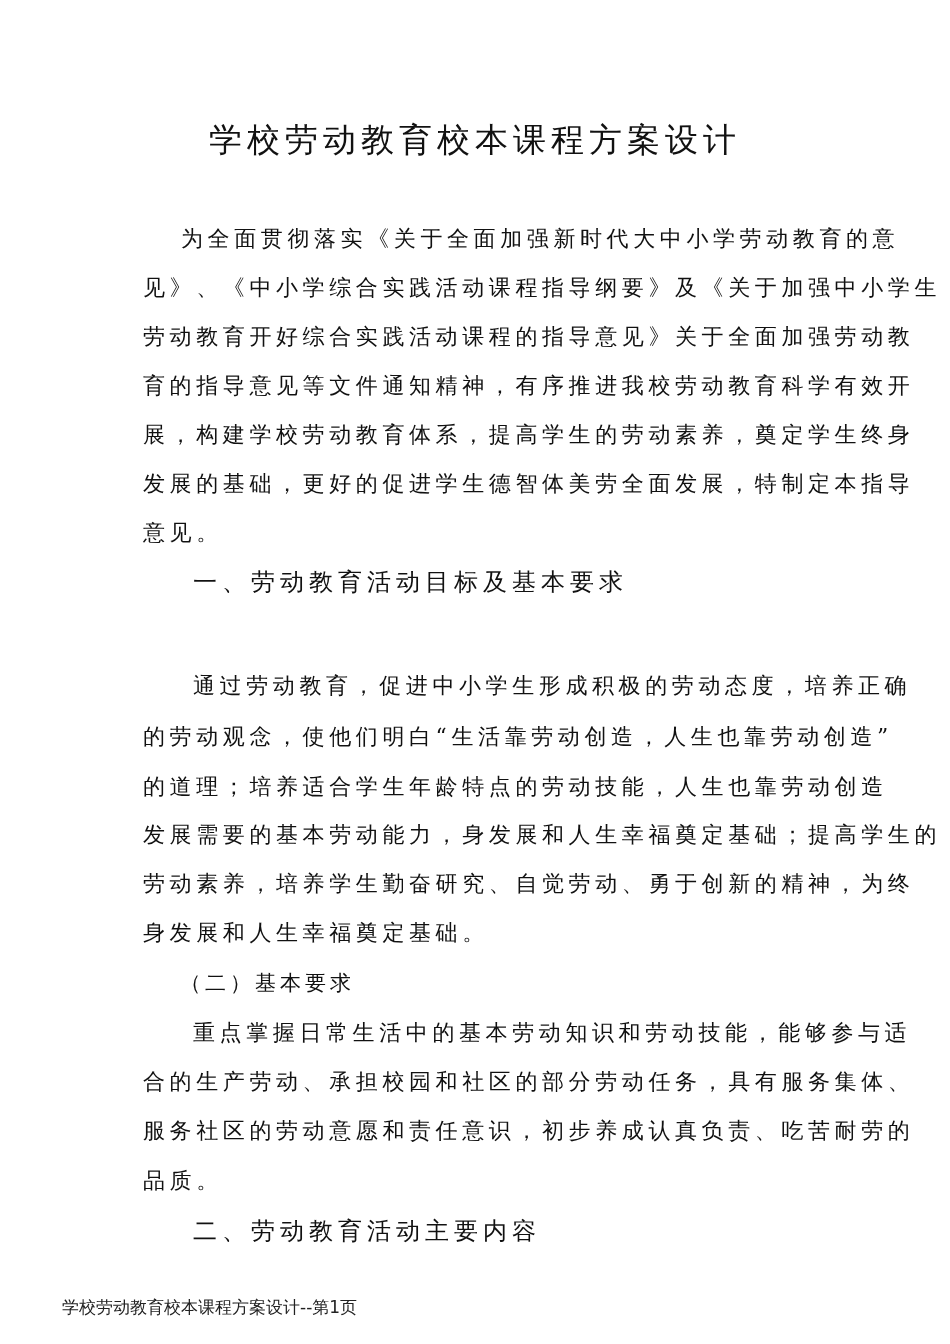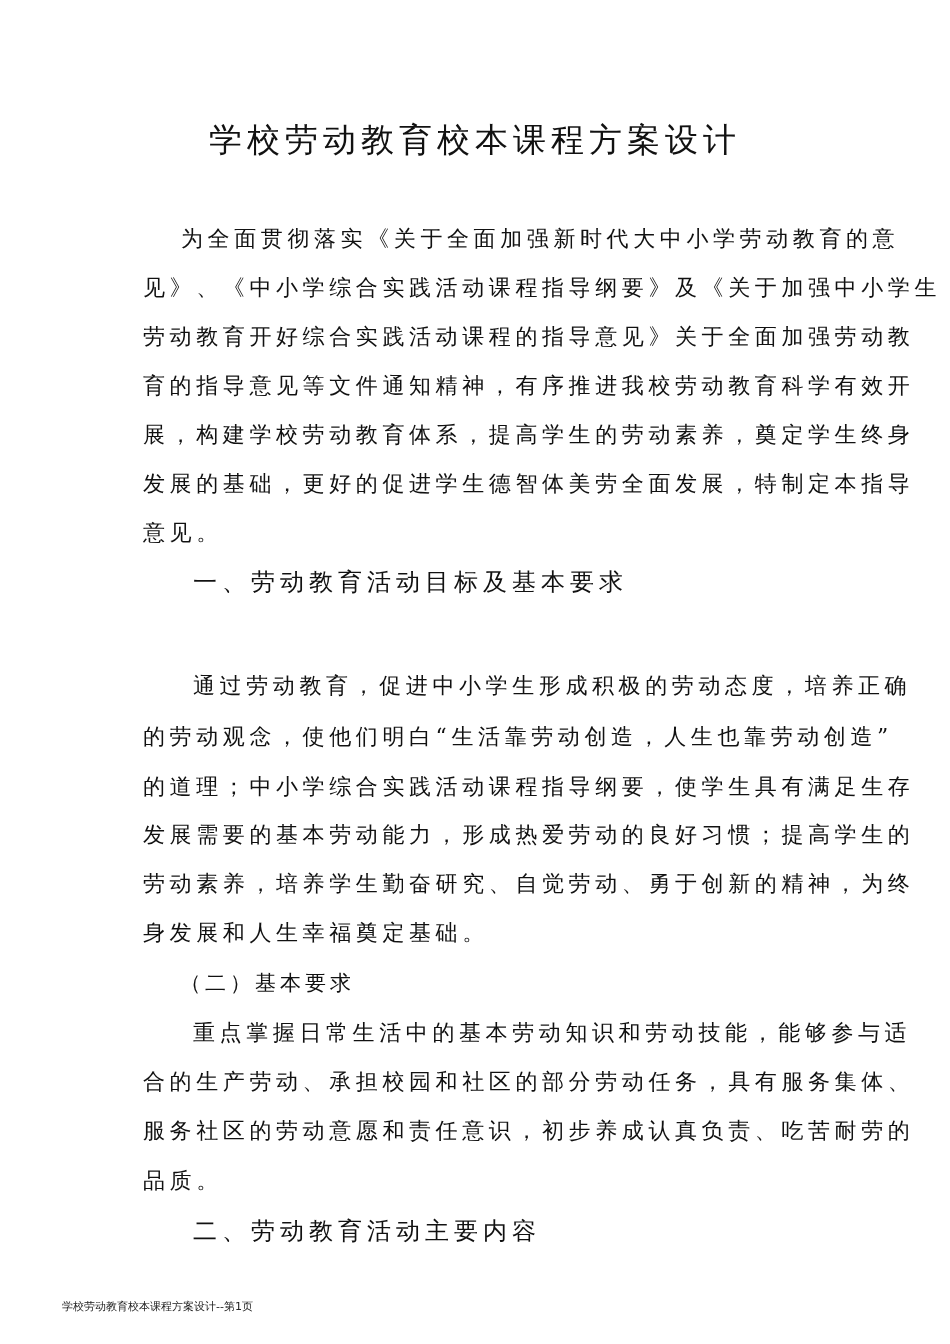--- a/index.html
+++ b/index.html
@@ -55,21 +55,21 @@
       font-size: 21px;
       letter-spacing: 4px;
       line-height: 30px;
       white-space: nowrap;
     }
     .footer {
       position: absolute;
       left: 62px;
       top: 1299px;
       font-family: "DejaVu Sans", "Liberation Sans", sans-serif;
-      font-size: 11px;
+      font-size: 17px;
       line-height: 16px;
       color: #222222;
       white-space: nowrap;
     }
   </style>
 </head>
 <body>
 
 <div class="page">
 
@@ -84,22 +84,22 @@
     <div class="line" style="top:469px;">发展的基础，更好的促进学生德智体美劳全面发展，特制定本指导</div>
     <div class="line" style="top:518px;">意见。</div>
   </div>
 
   <div class="heading" style="top:567px; left:193px;">一、劳动教育活动目标及基本要求</div>
 
 
   <div>
     <div class="line" style="top:671px; left:193px;">通过劳动教育，促进中小学生形成积极的劳动态度，培养正确</div>
     <div class="line" style="top:722px;">的劳动观念，使他们明白“生活靠劳动创造，人生也靠劳动创造”</div>
-    <div class="line" style="top:772px;">的道理；中小学综合实践活动课程指导纲要，使学生具有满足生存</div>
-    <div class="line" style="top:820px;">发展需要的基本劳动能力，形成热爱劳动的良好习惯；提高学生的</div>
+    <div class="line" style="top:772px;">的道理；培养适合学生年龄特点的劳动技能，人生也靠劳动创造</div>
+    <div class="line" style="top:820px;">发展需要的基本劳动能力，身发展和人生幸福奠定基础；提高学生的</div>
     <div class="line" style="top:869px;">劳动素养，培养学生勤奋研究、自觉劳动、勇于创新的精神，为终</div>
     <div class="line" style="top:918px;">身发展和人生幸福奠定基础。</div>
   </div>
 
   <div class="subheading" style="top:968px; left:180px;">（二）基本要求</div>
 
   <div>
     <div class="line" style="top:1018px; left:193px;">重点掌握日常生活中的基本劳动知识和劳动技能，能够参与适</div>
     <div class="line" style="top:1067px;">合的生产劳动、承担校园和社区的部分劳动任务，具有服务集体、</div>
     <div class="line" style="top:1116px;">服务社区的劳动意愿和责任意识，初步养成认真负责、吃苦耐劳的</div>

